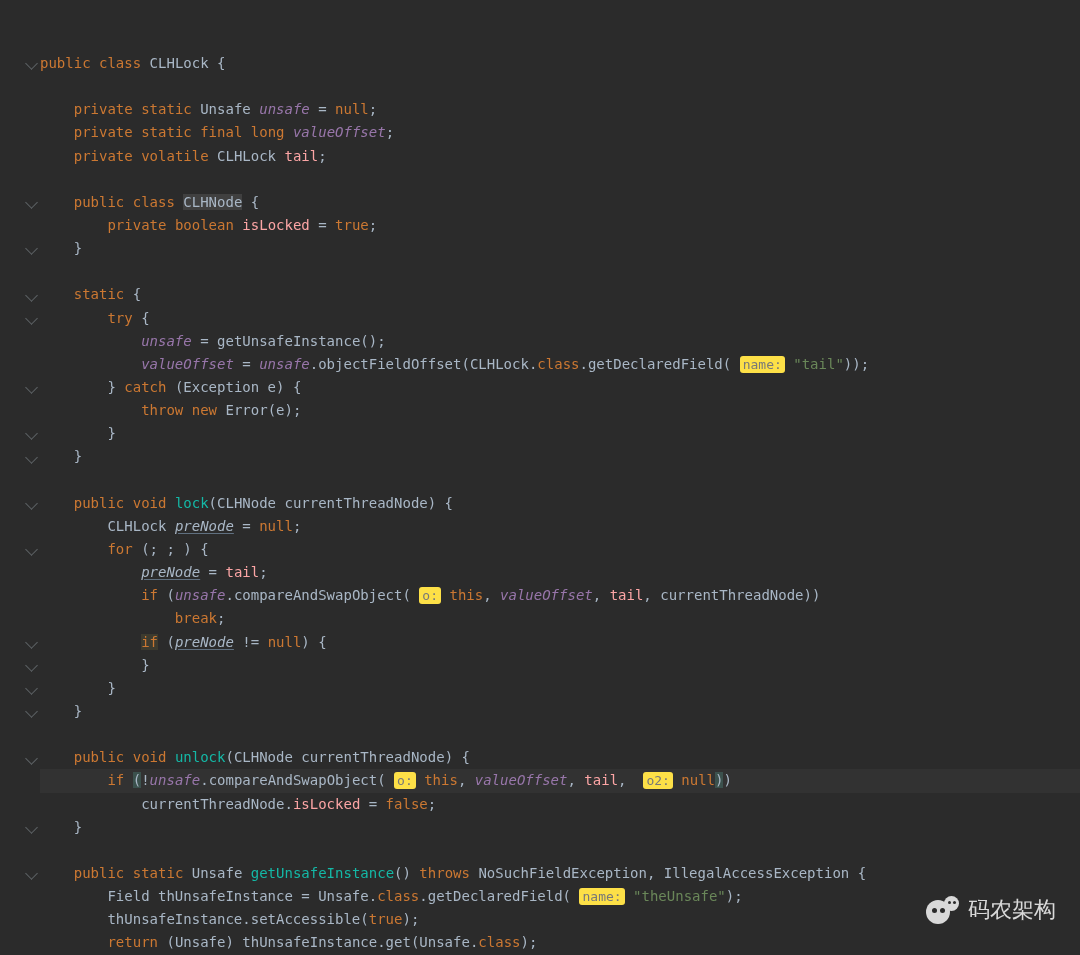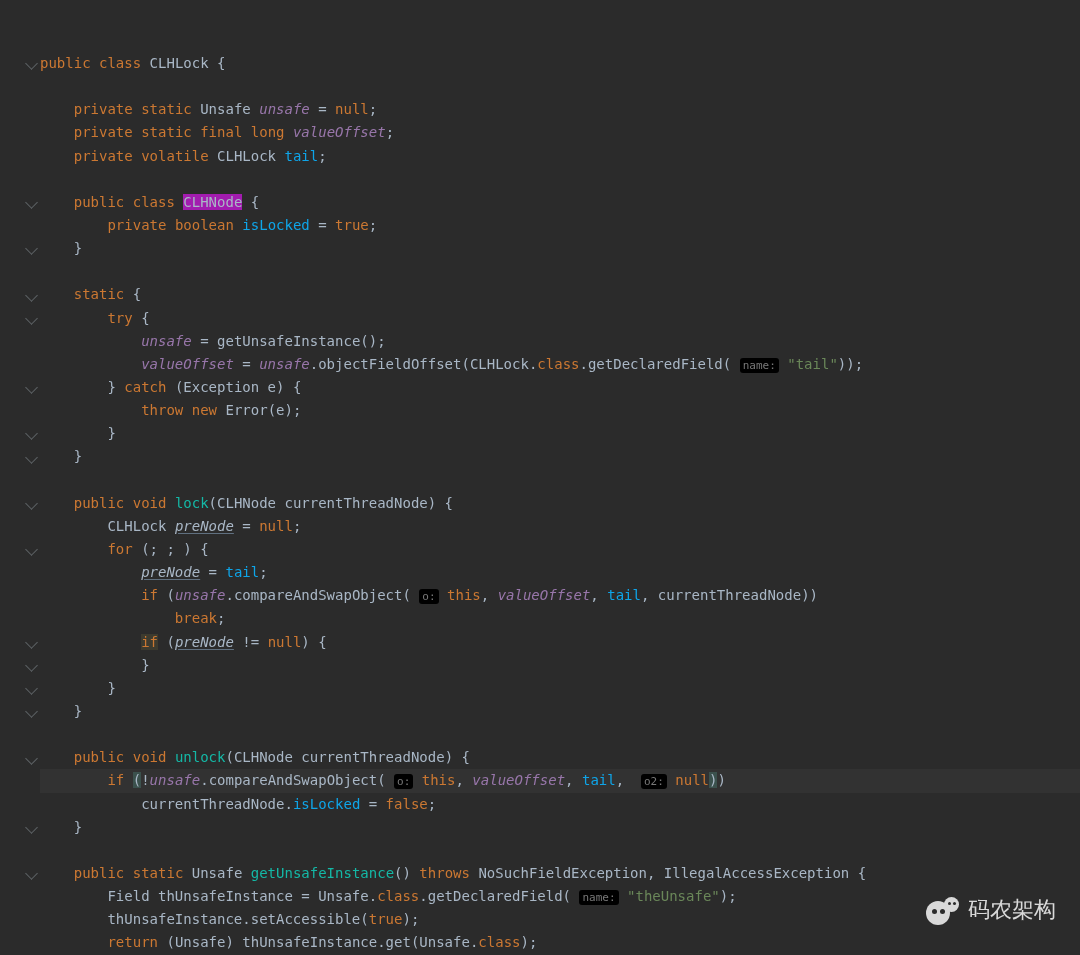--- a/index.html
+++ b/index.html
@@ -36,36 +36,36 @@
   .code {
     padding-top: 8px;
     white-space: pre;
     line-height: 23.15px;
   }
   .line { height: 23.15px; }
   .line.hl { background: #323232; margin-left: -40px; padding-left: 40px; width: 1080px; }
   .kw { color: #cc7832; }
   .ident { color: #a9b7c6; }
   .field-it { color: #9876aa; font-style: italic; }
-  .field { color: #0ea5e9; }
+  .field { color: #fca5a5; }
   .funcdef { color: #14b8a6; }
   .str { color: #6a8759; }
-  .param-hint { color: #787878; background: #000000; border-radius: 3px; padding: 1px 3px; font-style: normal; font-size: 11px;}
+  .param-hint { color: #787878; background: #fde047; border-radius: 3px; padding: 1px 3px; font-style: normal; font-size: 13px;}
   .punct { color: #a9b7c6; }
   .underline { text-decoration: underline; text-decoration-color: #607080; text-underline-offset: 2px; font-style: italic; }
   .hlbox-y { background: #3d3b2f; }
   .paren-match { background: #3b514d; }
-  .highlight-ident { background: #a21caf; }
+  .highlight-ident { background: #404040; }
   
   .watermark {
     position: absolute;
     right: 24px;
     bottom: 30px;
     display: flex;
-    align-items: flex-end;
+    align-items: center;
     gap: 8px;
     color: #e8e8e8;
     font-family: sans-serif;
     font-size: 22px;
     opacity: 0.92;
   }
   .wm-icon {
     width: 34px; height: 28px; position: relative;
   }
   .bubble {

